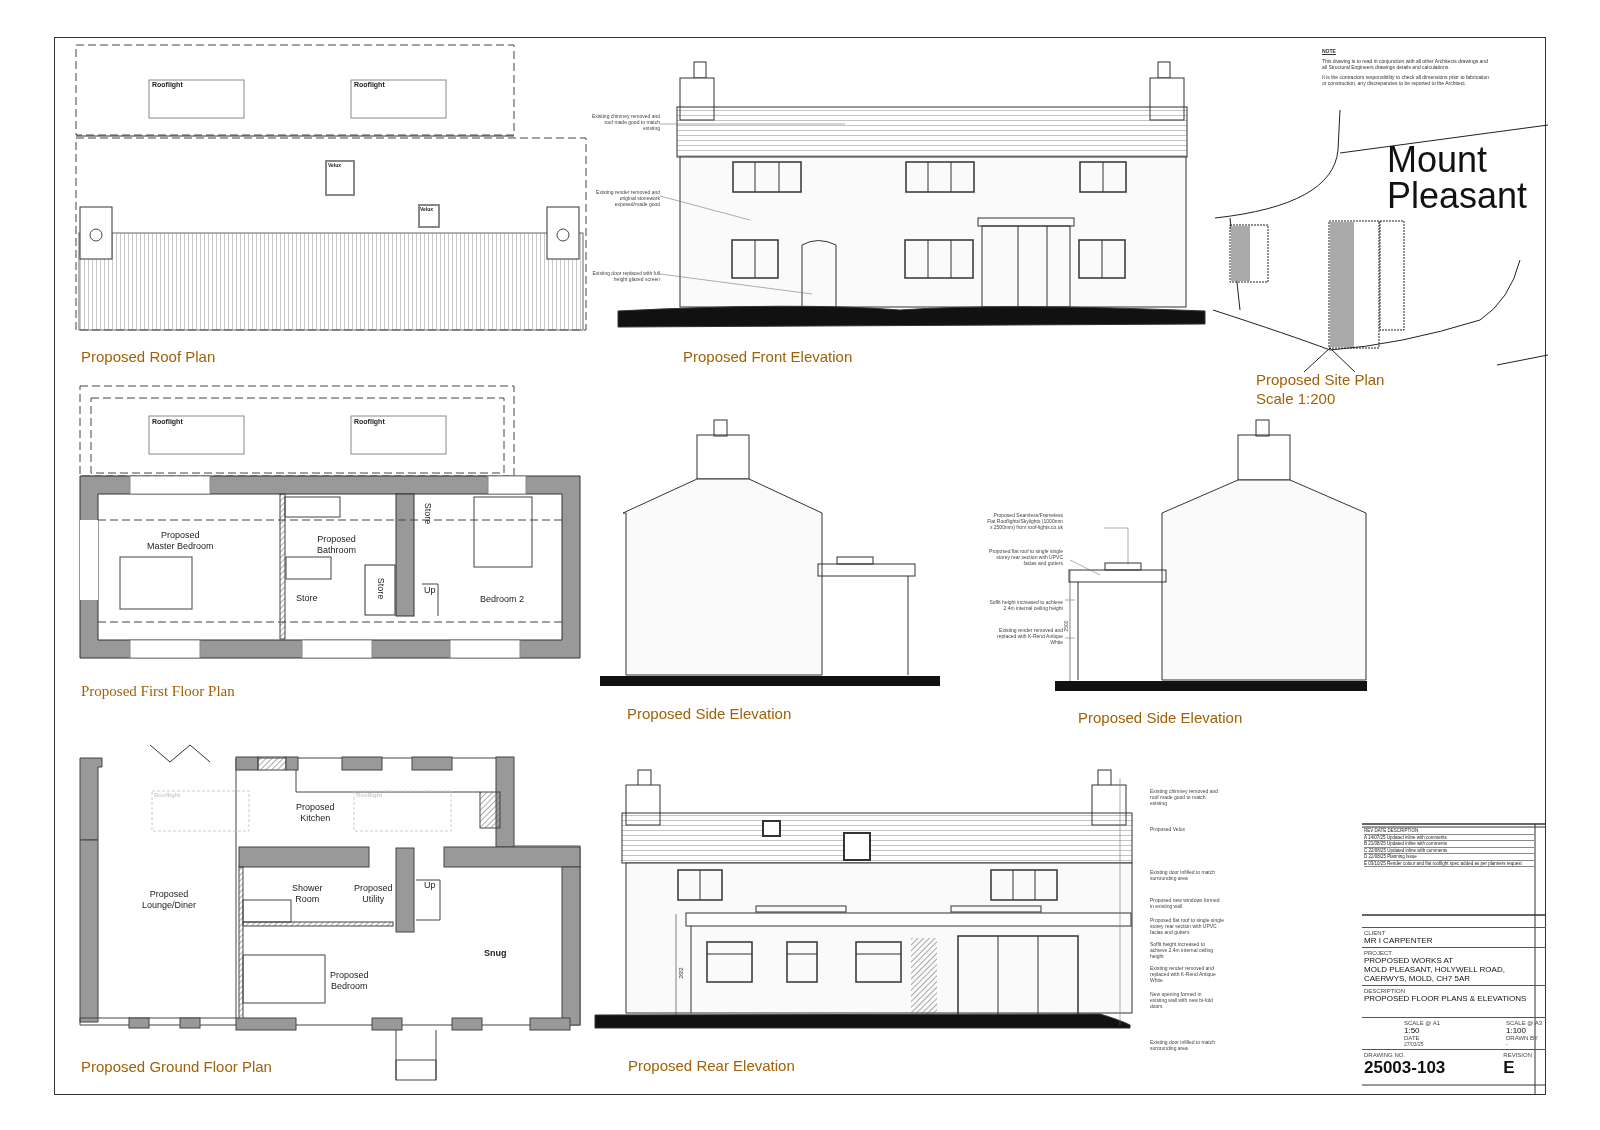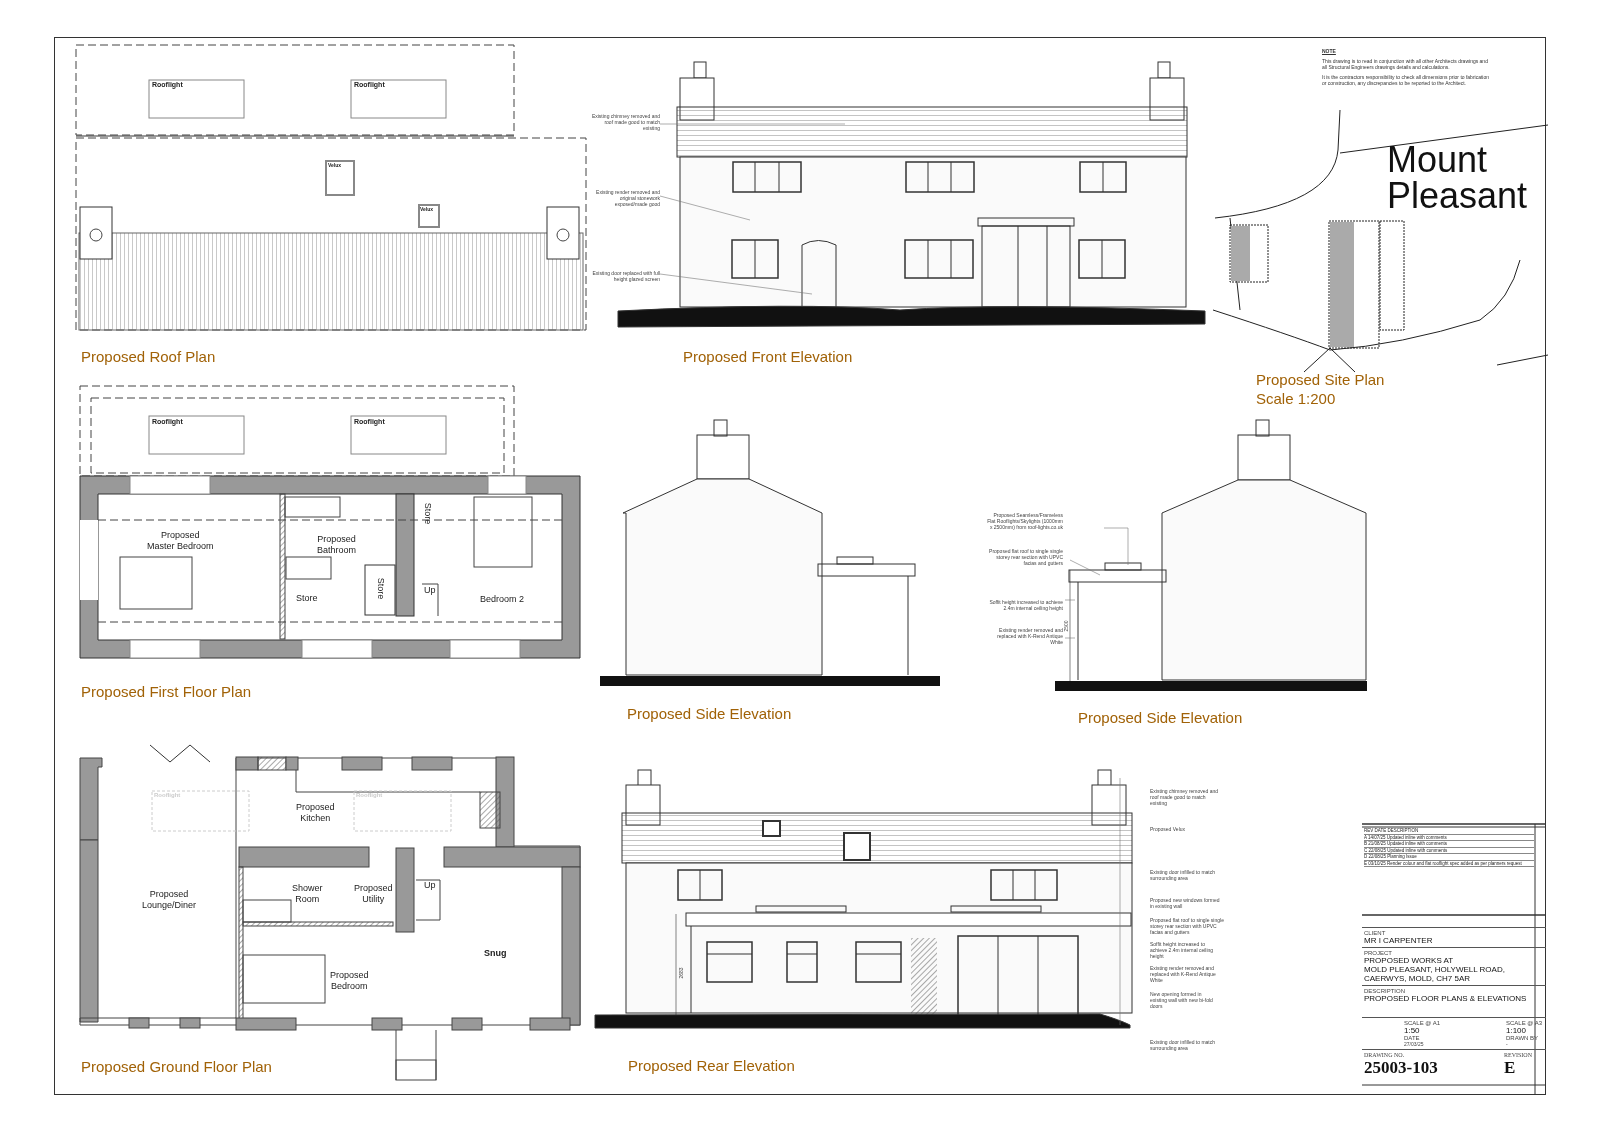--- a/index.html
+++ b/index.html
@@ -260,21 +260,21 @@
 <div class="tiny" style="left:354px;top:418px;">Rooflight</div>
 <div class="room" style="left:147px;top:530px;white-space:pre;">Proposed
 Master Bedroom</div>
 <div class="room" style="left:317px;top:534px;white-space:pre;">Proposed
 Bathroom</div>
 <div class="room" style="left:296px;top:593px;">Store</div>
 <div class="room" style="left:370px;top:583px;transform:rotate(90deg);">Store</div>
 <div class="room" style="left:417px;top:508px;transform:rotate(90deg);">Store</div>
 <div class="room" style="left:424px;top:585px;">Up</div>
 <div class="room" style="left:480px;top:594px;">Bedroom 2</div>
-<div class="title" style="left:81px;top:683px;">Proposed First Floor Plan</div>
+<div class="title" style="left:81px;top:683px;font-family:Liberation Serif, serif;">Proposed First Floor Plan</div>
 
 <div class="title" style="left:627px;top:705px;">Proposed Side Elevation</div>
 <div class="ann r" style="left:985px;top:512px;width:78px;">Proposed Seamless/Frameless Flat Rooflights/Skylights (1000mm x 2500mm) from roof-lights.co.uk</div>
 <div class="ann r" style="left:985px;top:548px;width:78px;">Proposed flat roof to single single storey rear section with UPVC facias and gutters</div>
 <div class="ann r" style="left:985px;top:599px;width:78px;">Soffit height increased to achieve 2.4m internal ceiling height</div>
 <div class="ann r" style="left:985px;top:627px;width:78px;">Existing render removed and replaced with K-Rend Antique White</div>
 <div class="ann" style="left:1060px;top:623px;transform:rotate(-90deg);">2500</div>
 <div class="title" style="left:1078px;top:709px;">Proposed Side Elevation</div>
 
 <div class="tiny" style="left:154px;top:792px;font-size:6px;color:#ccc;">Rooflight</div>
@@ -340,21 +340,21 @@
       <div class="lbl">DATE</div>
       <div class="lbl" style="font-size:5px;">27/03/25</div>
     </div>
     <div>
       <div class="lbl">SCALE @ A3</div>
       <div class="val">1:100</div>
       <div class="lbl">DRAWN BY</div>
       <div class="lbl" style="font-size:5px;">-</div>
     </div>
   </div>
-  <div class="sec" style="display:flex;justify-content:space-between;padding-right:14px;font-family:Liberation Serif, serif;">
+  <div class="sec" style="display:flex;justify-content:space-between;padding-right:14px;">
     <div>
       <div class="lbl">DRAWING NO.</div>
       <div style="font-size:17px;font-weight:bold;line-height:20px;">25003-103</div>
     </div>
     <div style="text-align:left;">
       <div class="lbl">REVISION</div>
       <div style="font-size:17px;font-weight:bold;line-height:20px;">E</div>
     </div>
   </div>
 </div>

